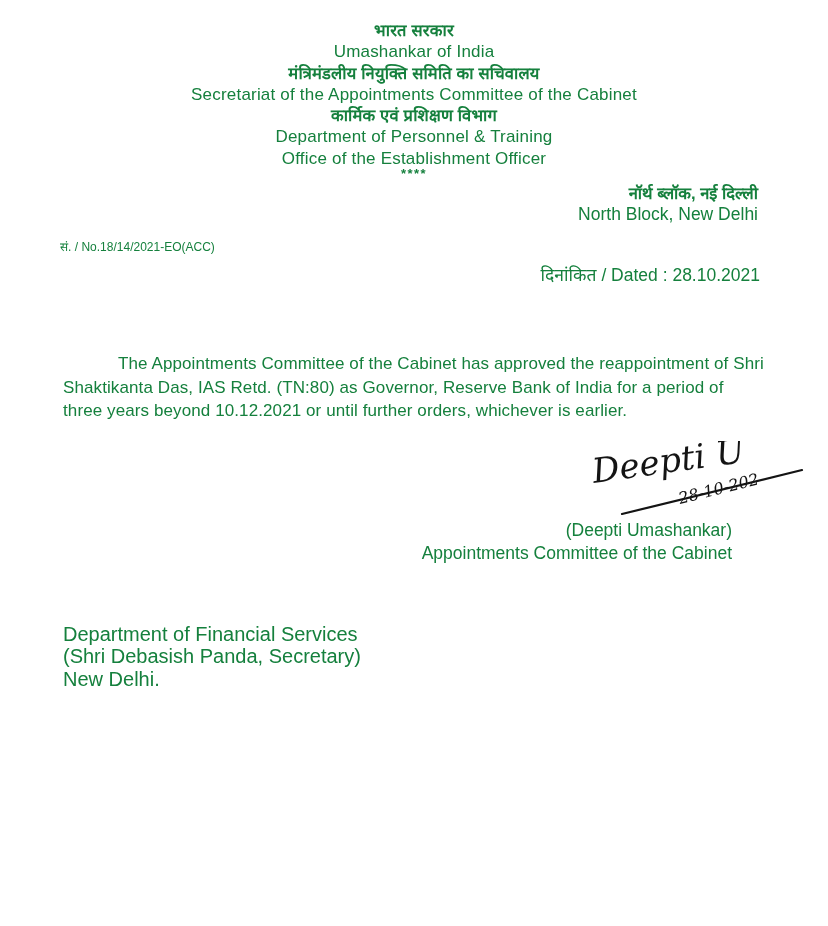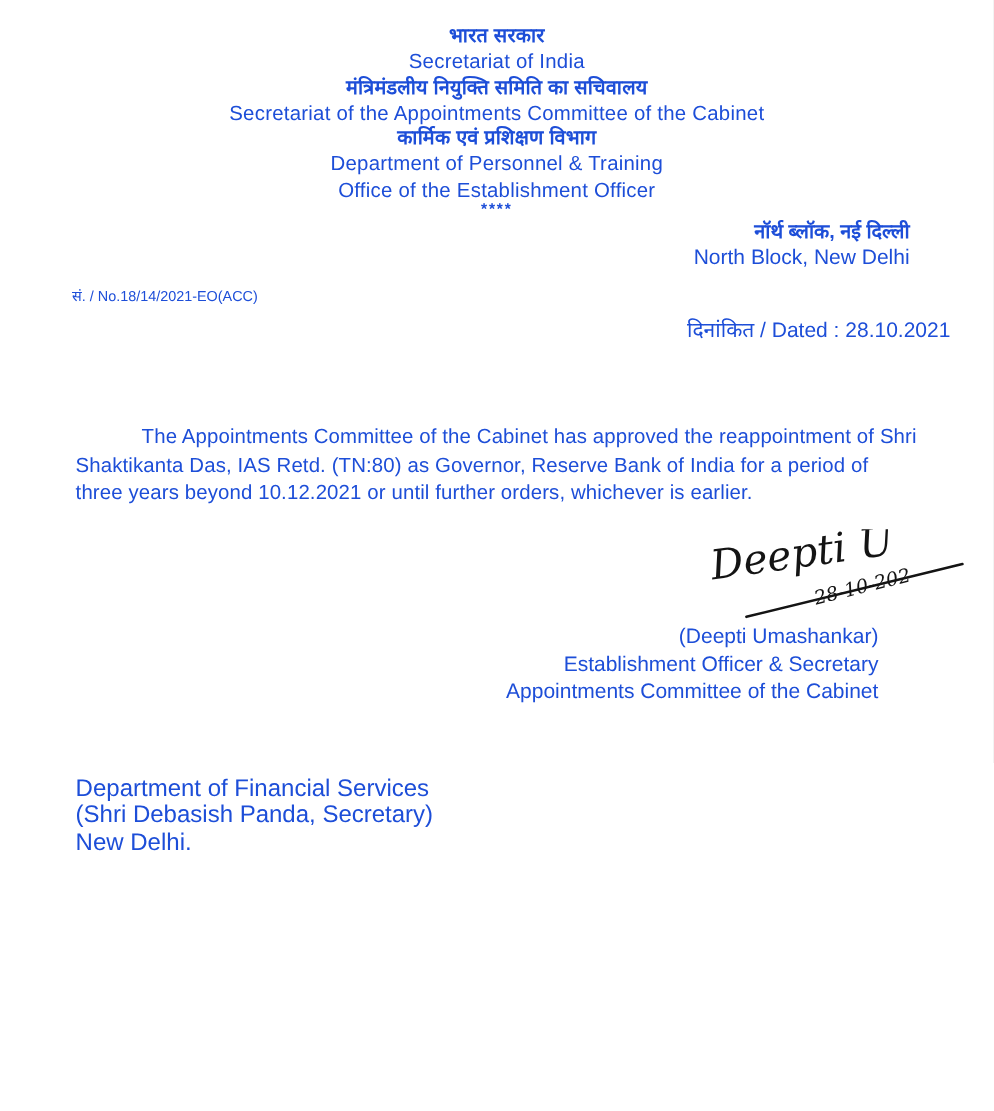--- a/index.html
+++ b/index.html
@@ -3,36 +3,36 @@
 <meta charset="utf-8">
 <style>
   * { margin: 0; padding: 0; box-sizing: border-box; }
   html, body { background: #e8e8e8; }
   body { display: flex; justify-content: center; }
   .page {
     position: relative;
     width: 828px;
     height: 926px;
     background: #ffffff;
-    color: #1d4ed8;
+    color: #15803d;
     font-family: "Liberation Sans", "DejaVu Sans", sans-serif;
     overflow: hidden;
   }
   
   .letterhead { padding-top: 20px; text-align: center; }
   .lh-line { font-size: 17px; line-height: 21.3px; letter-spacing: 0.2px; }
   .lh-line.hi { font-weight: 600; font-size: 16.5px; }
   .stars { font-size: 13px; line-height: 9px; letter-spacing: 1.5px; font-weight: bold; }
   
   .place-block { margin-top: 4px; text-align: right; padding-right: 70px; }
   .place-block .hi { font-weight: 600; font-size: 16.5px; line-height: 22px; padding-left: 48px; }
   .place-block .en { font-size: 17.5px; line-height: 21px; }
   
   .ref-no { margin-top: 13px; margin-left: 60px; font-size: 12px; }
-  .date-line { margin-top: 7px; text-align: right; padding-right: 36px; font-size: 17.5px; }
+  .date-line { margin-top: 7px; text-align: right; padding-right: 68px; font-size: 17.5px; }
   
   .body-text {
     margin: 66px 64px 0 63px;
     font-size: 17px;
     line-height: 23.5px;
     text-indent: 55px;
     text-align: left;
     letter-spacing: 0.1px;
   }
   
@@ -55,21 +55,21 @@
   
   .addressee { margin-top: 58px; margin-left: 63px; font-size: 20px; line-height: 22.5px; }
 </style>
 </head>
 <body>
 
 <div class="page">
 
   <header class="letterhead">
     <div class="lh-line hi">भारत सरकार</div>
-    <div class="lh-line en">Secretariat of India</div>
+    <div class="lh-line en">Umashankar of India</div>
     <div class="lh-line hi">मंत्रिमंडलीय नियुक्ति समिति का सचिवालय</div>
     <div class="lh-line en">Secretariat of the Appointments Committee of the Cabinet</div>
     <div class="lh-line hi">कार्मिक एवं प्रशिक्षण विभाग</div>
     <div class="lh-line en">Department of Personnel &amp; Training</div>
     <div class="lh-line en">Office of the Establishment Officer</div>
     <div class="stars">****</div>
   </header>
 
   <div class="place-block">
     <div class="hi">नॉर्थ ब्लॉक, नई दिल्ली</div>
@@ -83,21 +83,20 @@
   <p class="body-text">The Appointments Committee of the Cabinet has approved the reappointment of Shri  Shaktikanta Das, IAS Retd. (TN:80) as Governor, Reserve Bank of India for a period of three years beyond 10.12.2021 or until further orders, whichever is earlier.</p>
 
   <div class="signature-block">
     <svg class="sig-svg" viewBox="0 0 250 78" aria-hidden="true">
       <text class="sig-hand" x="16" y="42" transform="rotate(-8 16 42)">Deepti U</text>
       <line class="sig-underline" x1="44" y1="73" x2="224" y2="29"></line>
       <text class="sig-date-hand" x="102" y="63" transform="rotate(-14 102 63)">28-10-202</text>
     </svg>
     <div class="sig-lines">
       <div>(Deepti Umashankar)</div>
-      <div>Establishment Officer &amp; Secretary</div>
       <div>Appointments Committee of the Cabinet</div>
     </div>
   </div>
 
   <div class="addressee">
     <div>Department of Financial Services</div>
     <div>(Shri Debasish Panda, Secretary)</div>
     <div>New Delhi.</div>
   </div>
 

